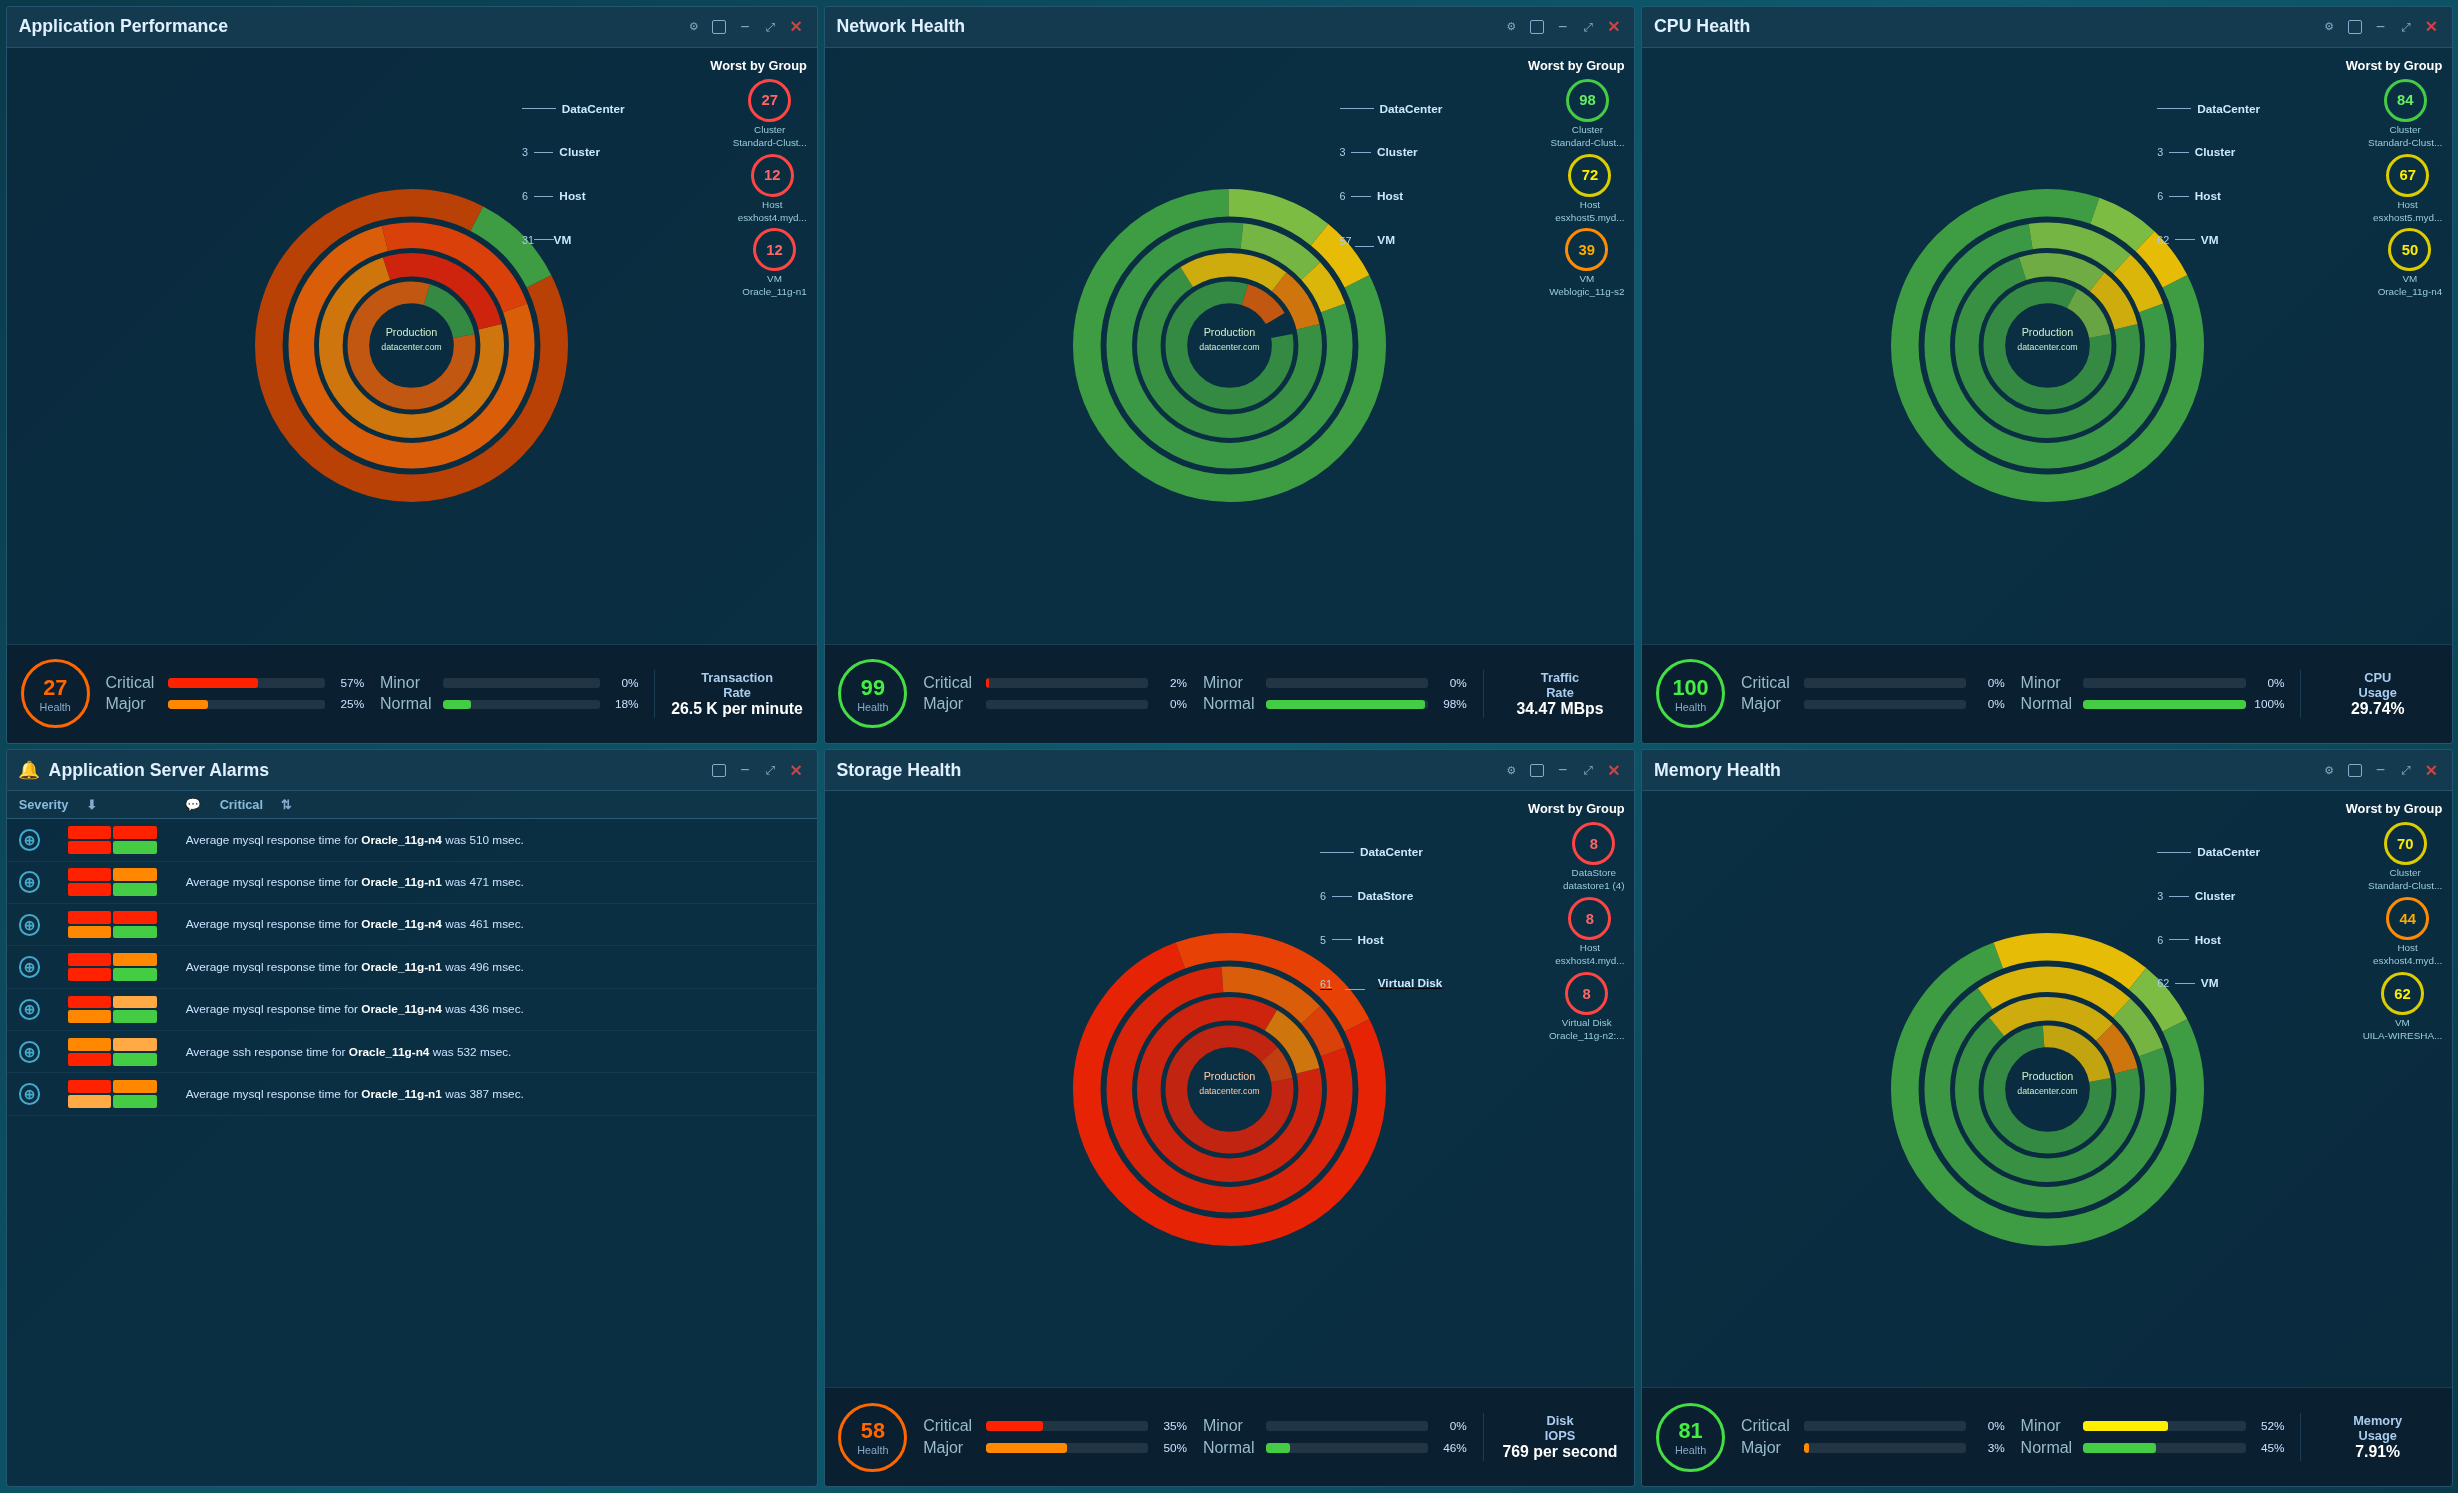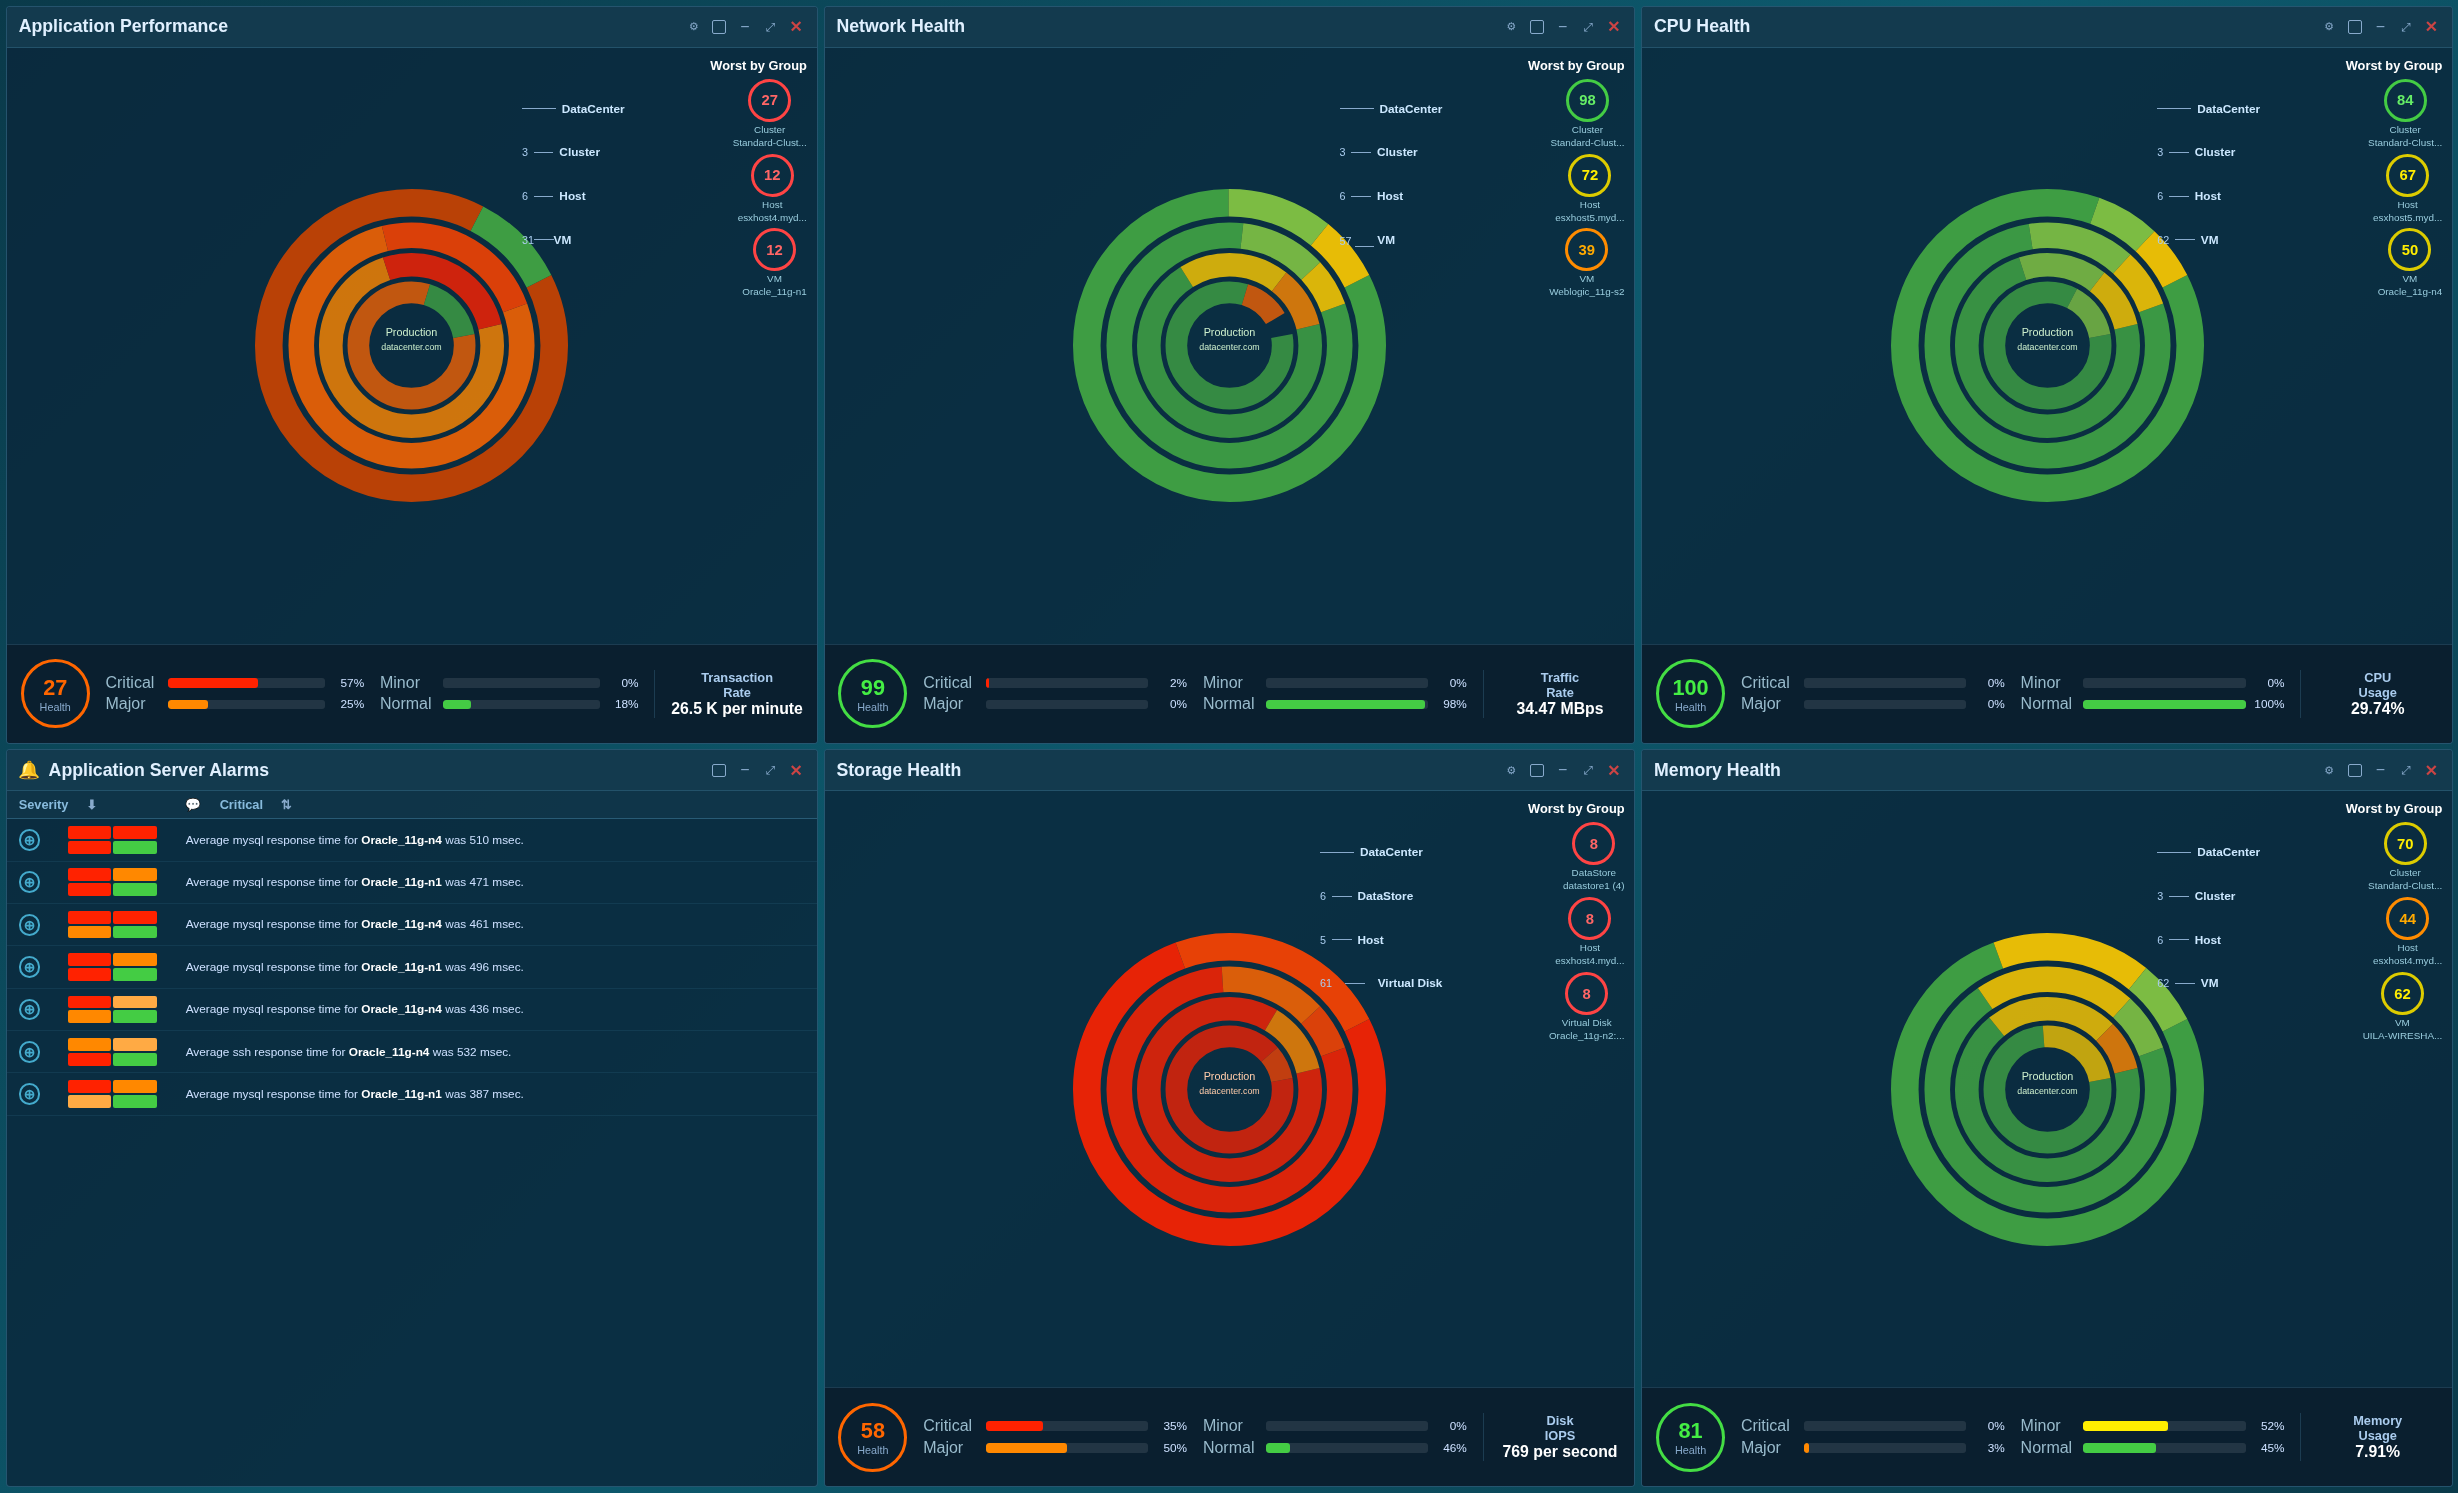--- a/index.html
+++ b/index.html
@@ -754,21 +754,21 @@
         <div style="display:flex; align-items:center; gap:5.9px;">
           <span style="color:#aaccee; font-size:10.8px;">6</span>
           <div style="width:19.7px; height:1px; background:#88aacc;"></div>
           <span style="color:#cce8ff; font-size:11.8px; font-weight:bold;">DataStore</span>
         </div>
         <div style="display:flex; align-items:center; gap:5.9px;">
           <span style="color:#aaccee; font-size:10.8px;">5</span>
           <div style="width:19.7px; height:1px; background:#88aacc;"></div>
           <span style="color:#cce8ff; font-size:11.8px; font-weight:bold;">Host</span>
         </div>
-        <div style="display:flex; align-items:center; gap:13px;">
+        <div style="display:flex; align-items:flex-end; gap:13px;text-decoration:underline;">
           <span style="color:#aaccee; font-size:10.8px;">61</span>
           <div style="width:19.7px; height:1px; background:#88aacc;"></div>
           <span style="color:#cce8ff; font-size:11.8px; font-weight:bold;">Virtual Disk</span>
         </div>
       </div>
       <div class="worst-by-group">
         <span class="wbg-title">Worst by Group</span>
         <div class="wbg-item">
           <div class="wbg-badge badge-red">8</div>
           <span class="wbg-item-label">DataStore</span>

